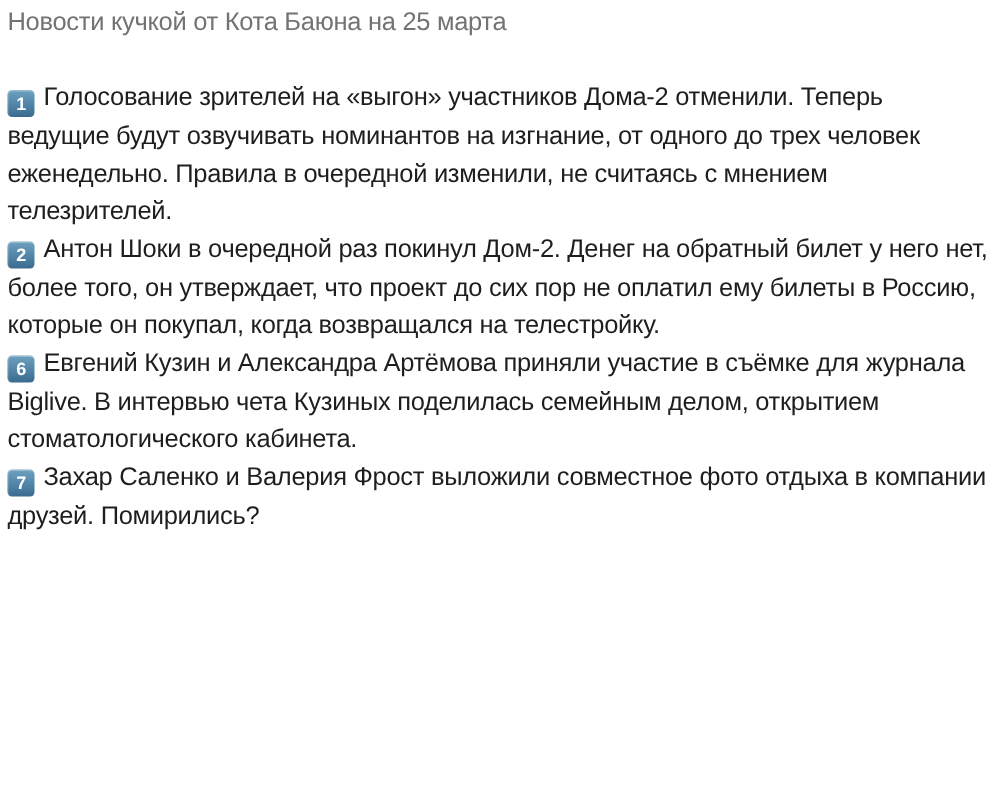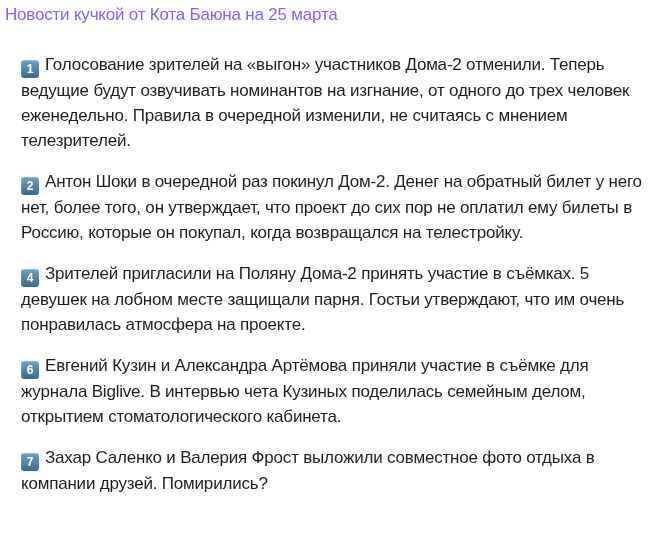--- a/index.html
+++ b/index.html
@@ -13,27 +13,27 @@
     overflow: hidden;
     font-family: "Liberation Sans", "DejaVu Sans", sans-serif;
     -webkit-font-smoothing: antialiased;
   }
   .page {
     padding: 3px 10px 0 5px;
   }
   .title {
     font-size: 17px;
     font-weight: 400;
-    color: #8b5cf6;
+    color: #737373;
     letter-spacing: -0.2px;
     line-height: 22px;
     margin: 1px 0 26px 0;
   }
   .news-list p.news-item {
-    margin: 16px;
+    margin: 0;
     font-size: 17px;
     font-weight: 400;
     color: #1e1e1e;
     letter-spacing: -0.2px;
     line-height: 25px;
   }
   .badge {
     display: inline-block;
     width: 18px;
     height: 18px;
@@ -53,20 +53,19 @@
 <body>
 
 <div class="page">
   <h1 class="title">Новости кучкой от Кота Баюна на 25 марта</h1>
   <div class="news-list">
   <p class="news-item"><span class="badge">1</span><span>Голосование зрителей на «выгон» участников Дома-2 отменили. Теперь ведущие будут озвучивать номинантов на изгнание, от одного до трех человек еженедельно. Правила в очередной изменили, не считаясь с мнением телезрителей.</span></p>
 
   <p class="news-item"><span class="badge">2</span><span>Антон Шоки в очередной раз покинул Дом-2. Денег на обратный билет у него нет, более того, он утверждает, что проект до сих пор не оплатил ему билеты в Россию, которые он покупал, когда возвращался на телестройку.</span></p>
 
 
-  <p class="news-item"><span class="badge">4</span><span>Зрителей пригласили на Поляну Дома-2 принять участие в съёмках. 5 девушек на лобном месте защищали парня. Гостьи утверждают, что им очень понравилась атмосфера на проекте.</span></p>
 
 
   <p class="news-item"><span class="badge">6</span><span>Евгений Кузин и Александра Артёмова приняли участие в съёмке для журнала Biglive. В интервью чета Кузиных поделилась семейным делом, открытием стоматологического кабинета.</span></p>
 
   <p class="news-item"><span class="badge">7</span><span>Захар Саленко и Валерия Фрост выложили совместное фото отдыха в компании друзей. Помирились?</span></p>
 </div>
 </div>
 
 </body></html>

